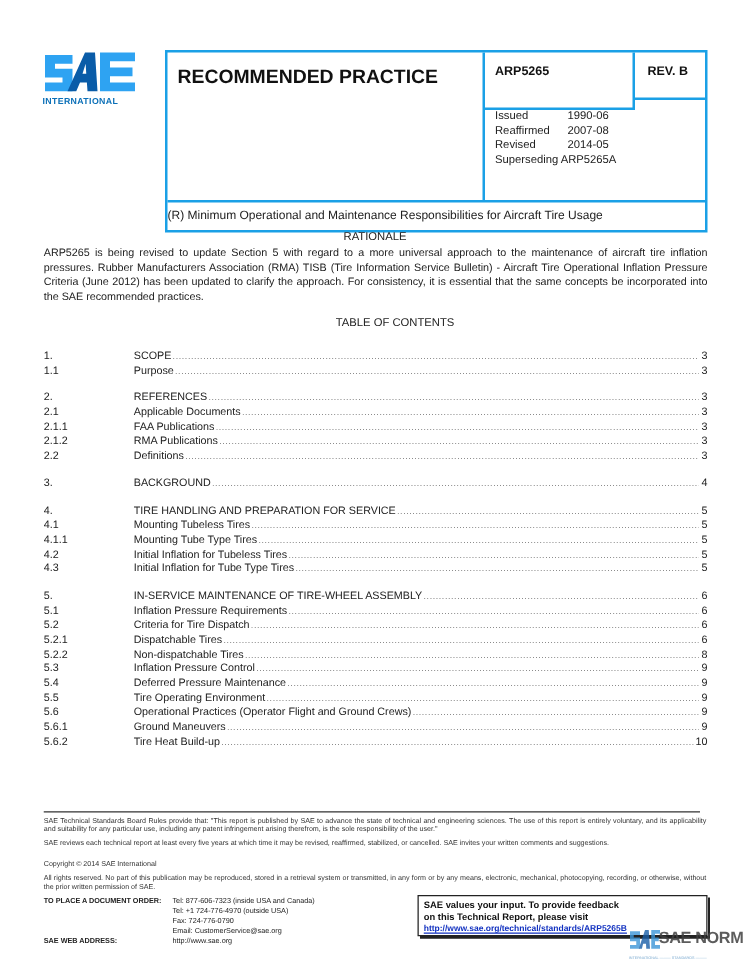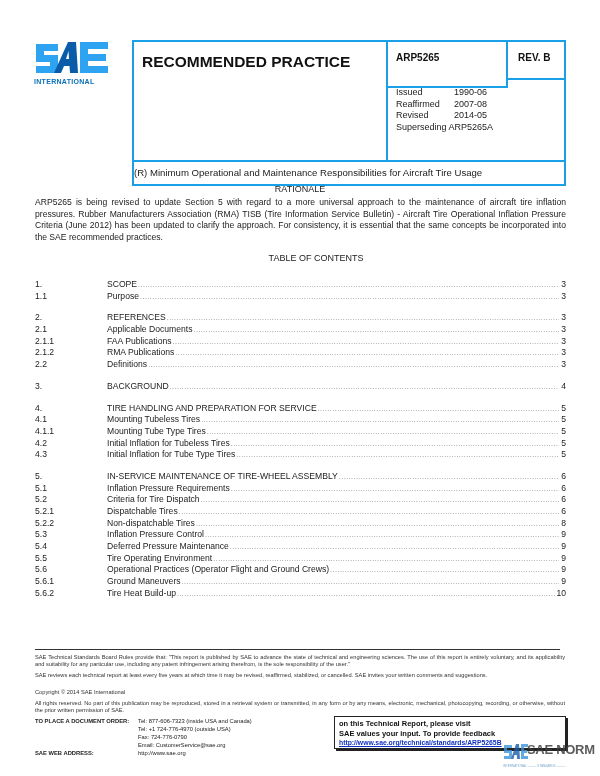--- a/index.html
+++ b/index.html
@@ -456,22 +456,22 @@
     <div>Tel: 877-606-7323 (inside USA and Canada)</div>
     <div>Tel: +1 724-776-4970 (outside USA)</div>
     <div>Fax: 724-776-0790</div>
     <div>Email: CustomerService@sae.org</div>
     <div>http://www.sae.org</div>
   </div>
   <span class="lbl web-lbl">SAE WEB ADDRESS:</span>
 </div>
 
 <div class="feedback">
+  <div>SAE values your input. To provide feedback</div>
   <div>on this Technical Report, please visit</div>
-  <div>SAE values your input. To provide feedback</div>
   <a>http://www.sae.org/technical/standards/ARP5265B</a>
 </div>
 
 <div class="watermark">
   <svg width="26" height="20" viewBox="0 0 26 20" style="position:absolute;left:0;top:0;opacity:0.8">
     <path d="M1 3 H9 V6 H4 V8 H9 V17 H1 V14 H6 V11 H1 Z" fill="#3c96d8"></path>
     <path d="M8 17 L13 2 H16 L17 17 H14 L13.8 13 H11.5 L10.5 17 Z" fill="#1a5fa8"></path>
     <path d="M18 2 H25 V5 H21 V8 H24 V11 H21 V14 H25 V17 H18 Z" fill="#3c96d8"></path>
   </svg>
   <span class="wm-text">SAE NORM</span>

